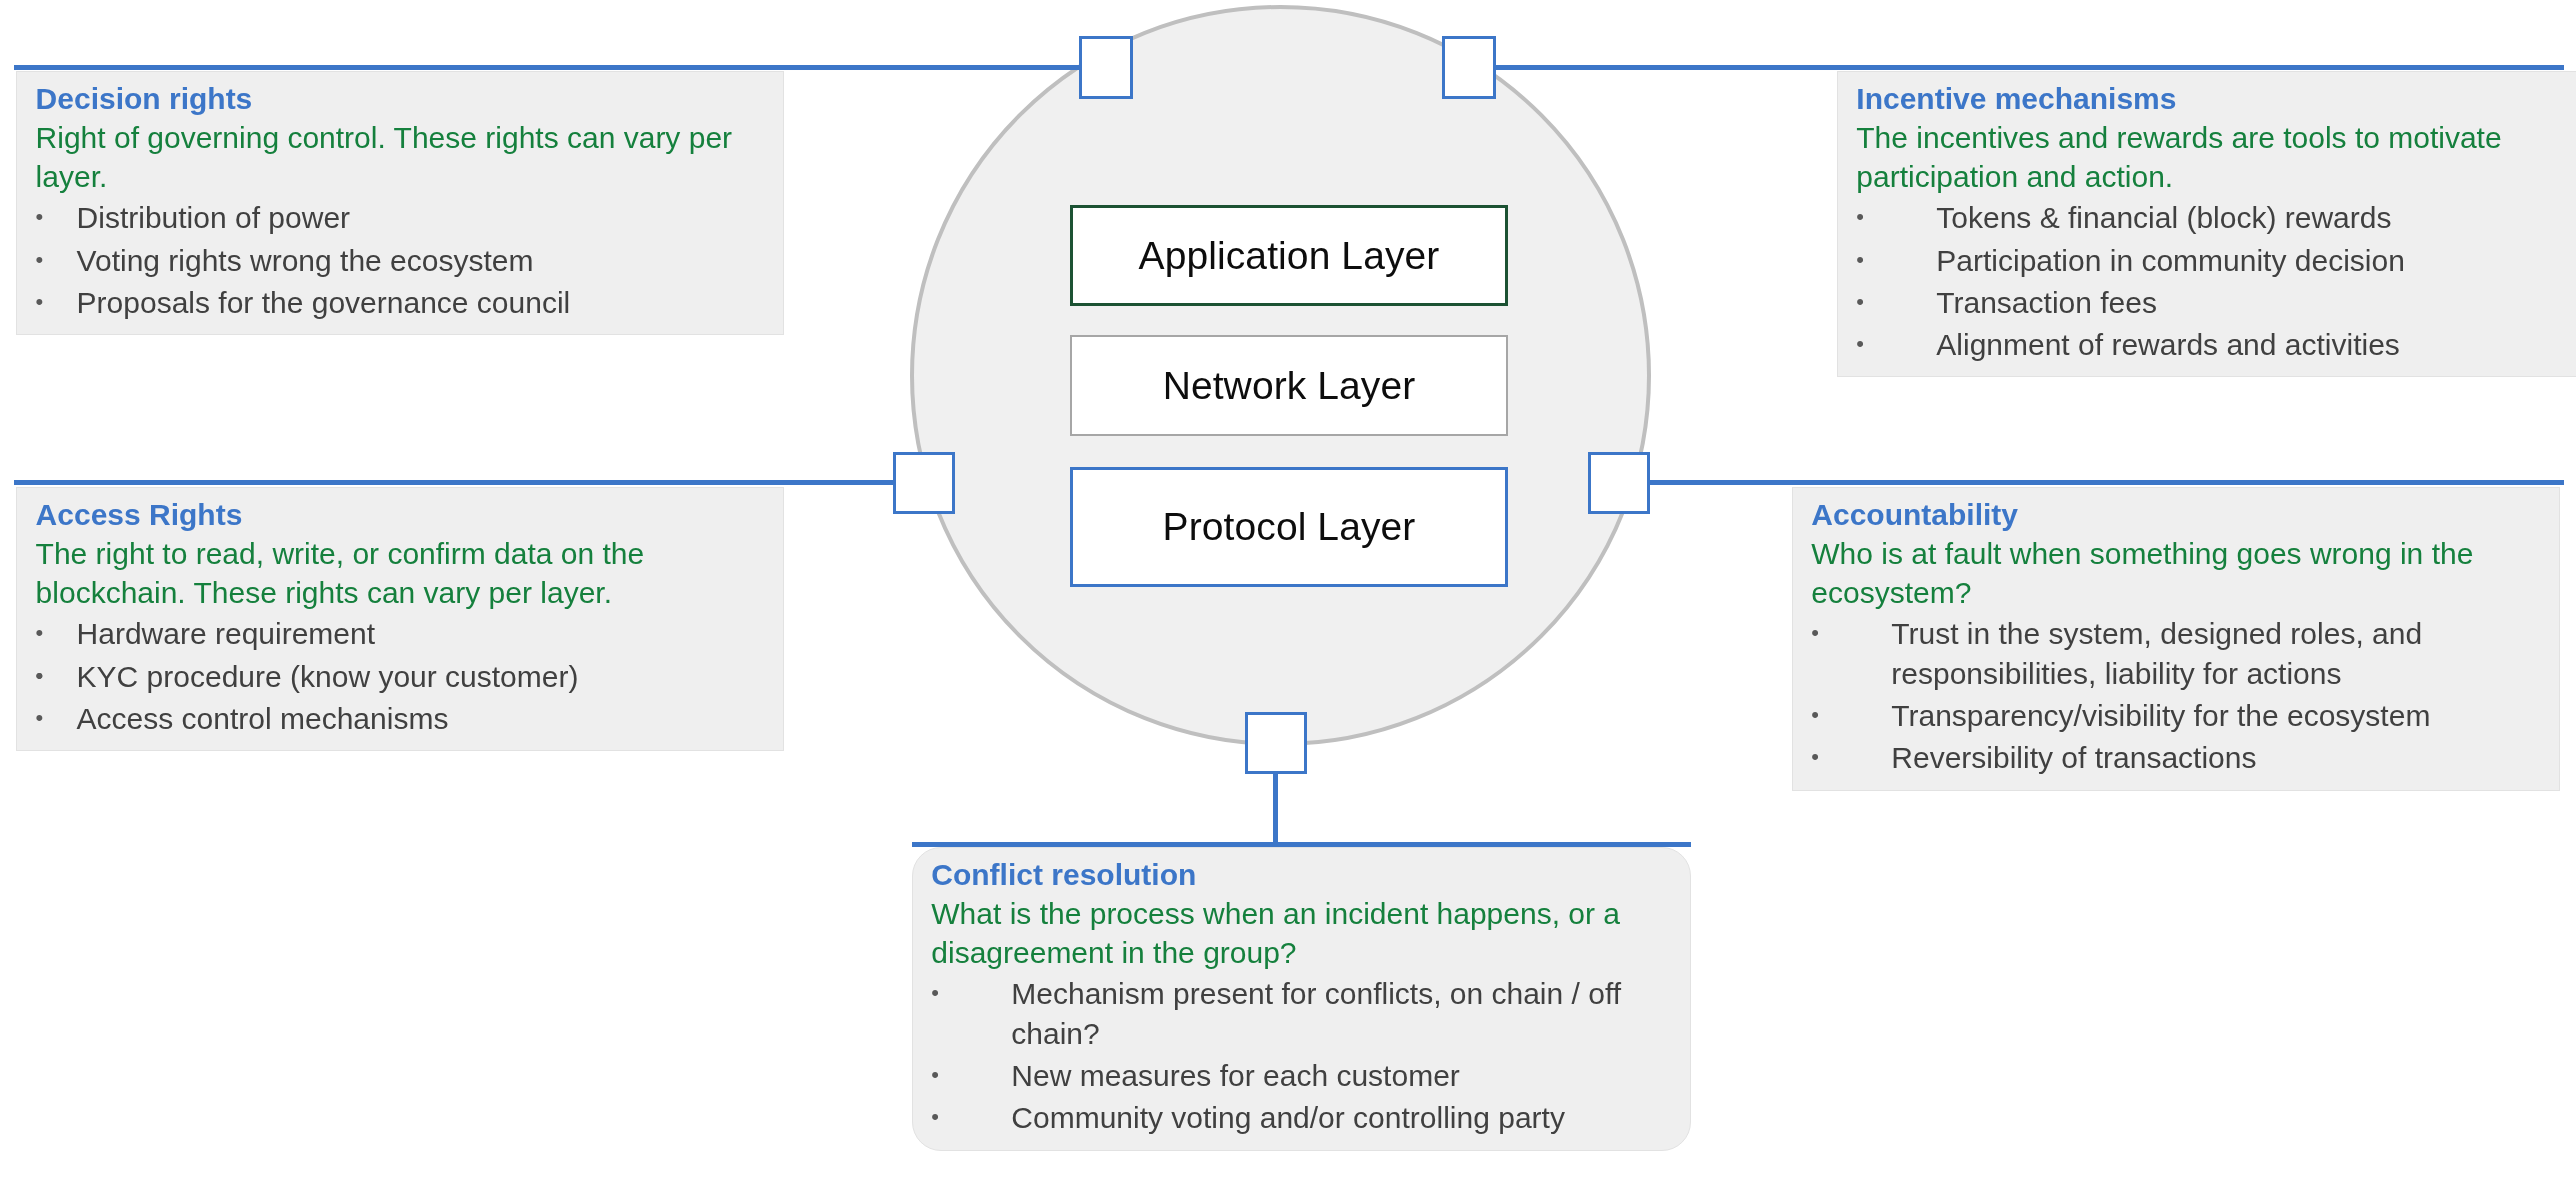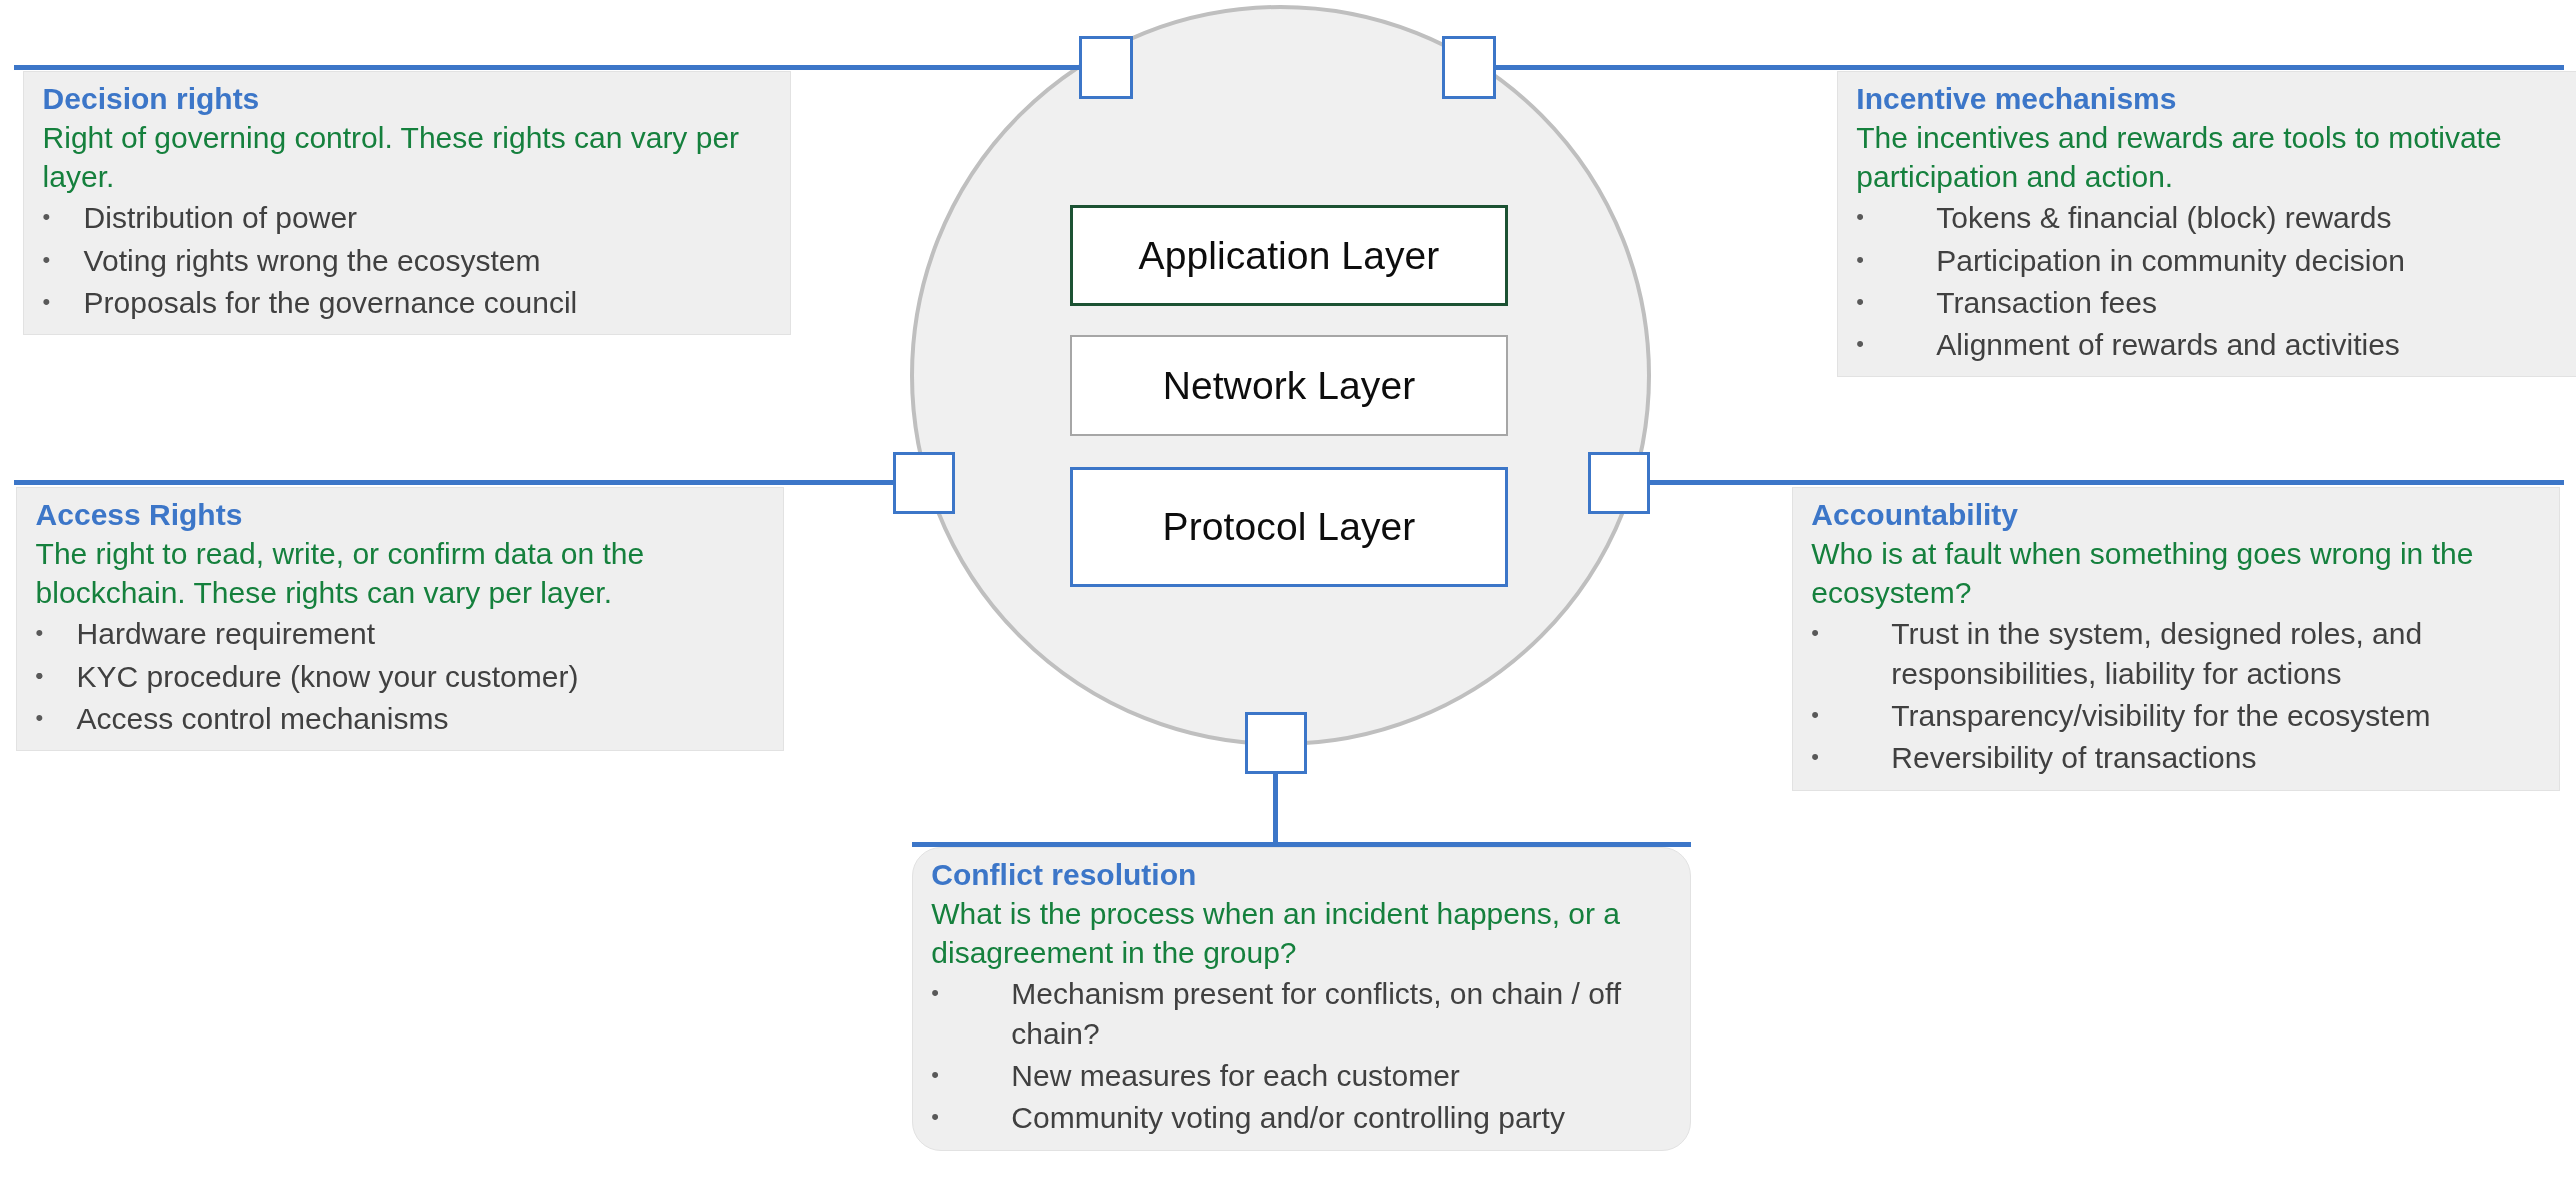--- a/index.html
+++ b/index.html
@@ -140,21 +140,21 @@
     top: 0;
     color: #595959;
     font-size: 22px;
     line-height: 1.75;
   }
   
   .indent-tight .panel-list li { padding-left: 41px; }
   
   .indent-wide .panel-list li { padding-left: 80px; }
 
-  .panel-decision   { left: 16.3px;   top: 71px;  width: 768px; margin-left: 7px; }
+  .panel-decision   { left: 16.3px;   top: 71px;  width: 768px; }
   .panel-access     { left: 16.3px;   top: 487px;  width: 768px; }
   .panel-incentive  { left: 1837px; top: 71px;  width: 768px; }
   .panel-account    { left: 1792px; top: 487px;  width: 768px; }
   .panel-conflict   { left: 912px; top: 847px; width: 779px; border-radius: 29px; }
 </style>
 </head>
 <body>
 
 <div id="canvas">
 

